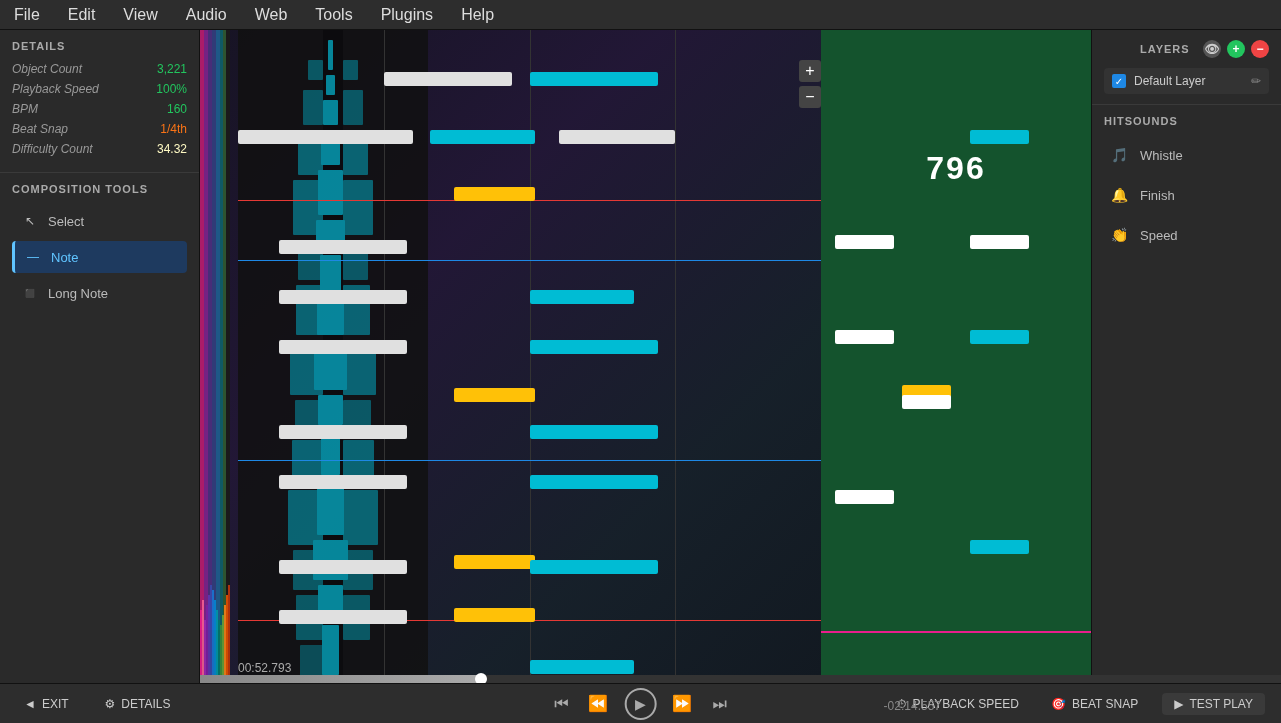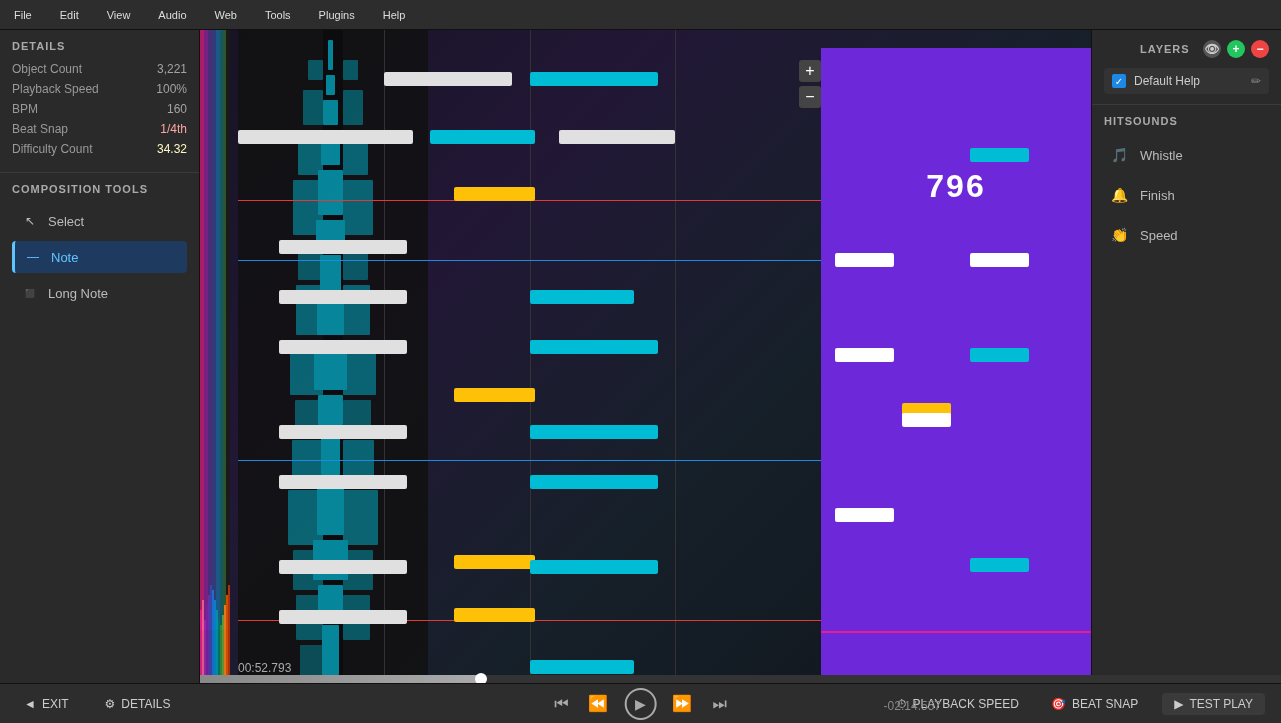--- a/index.html
+++ b/index.html
@@ -21,21 +21,21 @@
       display: flex;
       align-items: center;
       padding: 0 8px;
       gap: 16px;
       border-bottom: 1px solid #111;
       position: relative;
       z-index: 100;
     }
     .menu-item {
       color: #ddd;
-      font-size: 11px;
+      font-size: 16px;
       cursor: pointer;
       padding: 2px 6px;
     }
 
     
     #main {
       display: flex;
       width: 100%;
       height: calc(723px - 30px - 40px);
       position: relative;
@@ -65,23 +65,23 @@
       margin-bottom: 10px;
       text-transform: uppercase;
     }
     .detail-row {
       display: flex;
       justify-content: space-between;
       align-items: center;
       margin-bottom: 6px;
       font-size: 12px;
     }
-    .detail-label { color: #999; }
-    .detail-value { color: #a3a3a3; }
-    .detail-value.accent { color: #fca5a5; }
+    .detail-label { color: #999; font-style: italic; }
+    .detail-value { color: #22c55e; }
+    .detail-value.accent { color: #f97316; }
     .detail-value.orange { color: #fef9c3; }
 
     
     #composition-section {
       padding: 10px 12px;
       flex: 1;
     }
     .tool-item {
       display: flex;
       align-items: center;
@@ -108,24 +108,24 @@
       flex: 1;
       position: relative;
       background: #111;
       overflow: hidden;
     }
 
     
     #game-preview {
       position: absolute;
       right: 0;
-      top: 18px;
+      top: 0;
       bottom: 0;
       width: 270px;
-      background: #6d28d9;
+      background: #14532d;
       display: flex;
       flex-direction: column;
       align-items: center;
       overflow: hidden;
     }
 
     #score-display {
       color: #fff;
       font-size: 32px;
       font-weight: bold;
@@ -682,21 +682,21 @@
         <span class="layers-title">LAYERS</span>
         <div class="layers-icons">
           <button class="layer-icon-btn eye">👁</button>
           <button class="layer-icon-btn green">+</button>
           <button class="layer-icon-btn red">−</button>
         </div>
       </div>
       <div class="layer-item">
         <div class="layer-left">
           <div class="layer-checkbox">✓</div>
-          <span>Default Help</span>
+          <span>Default Layer</span>
         </div>
         <span style="color:#888;cursor:pointer;">✏</span>
       </div>
     </div>
 
     <div id="hitsounds-panel">
       <div class="section-title">HITSOUNDS</div>
 
       <div class="hitsound-item">
         <span class="hitsound-icon">🎵</span>

